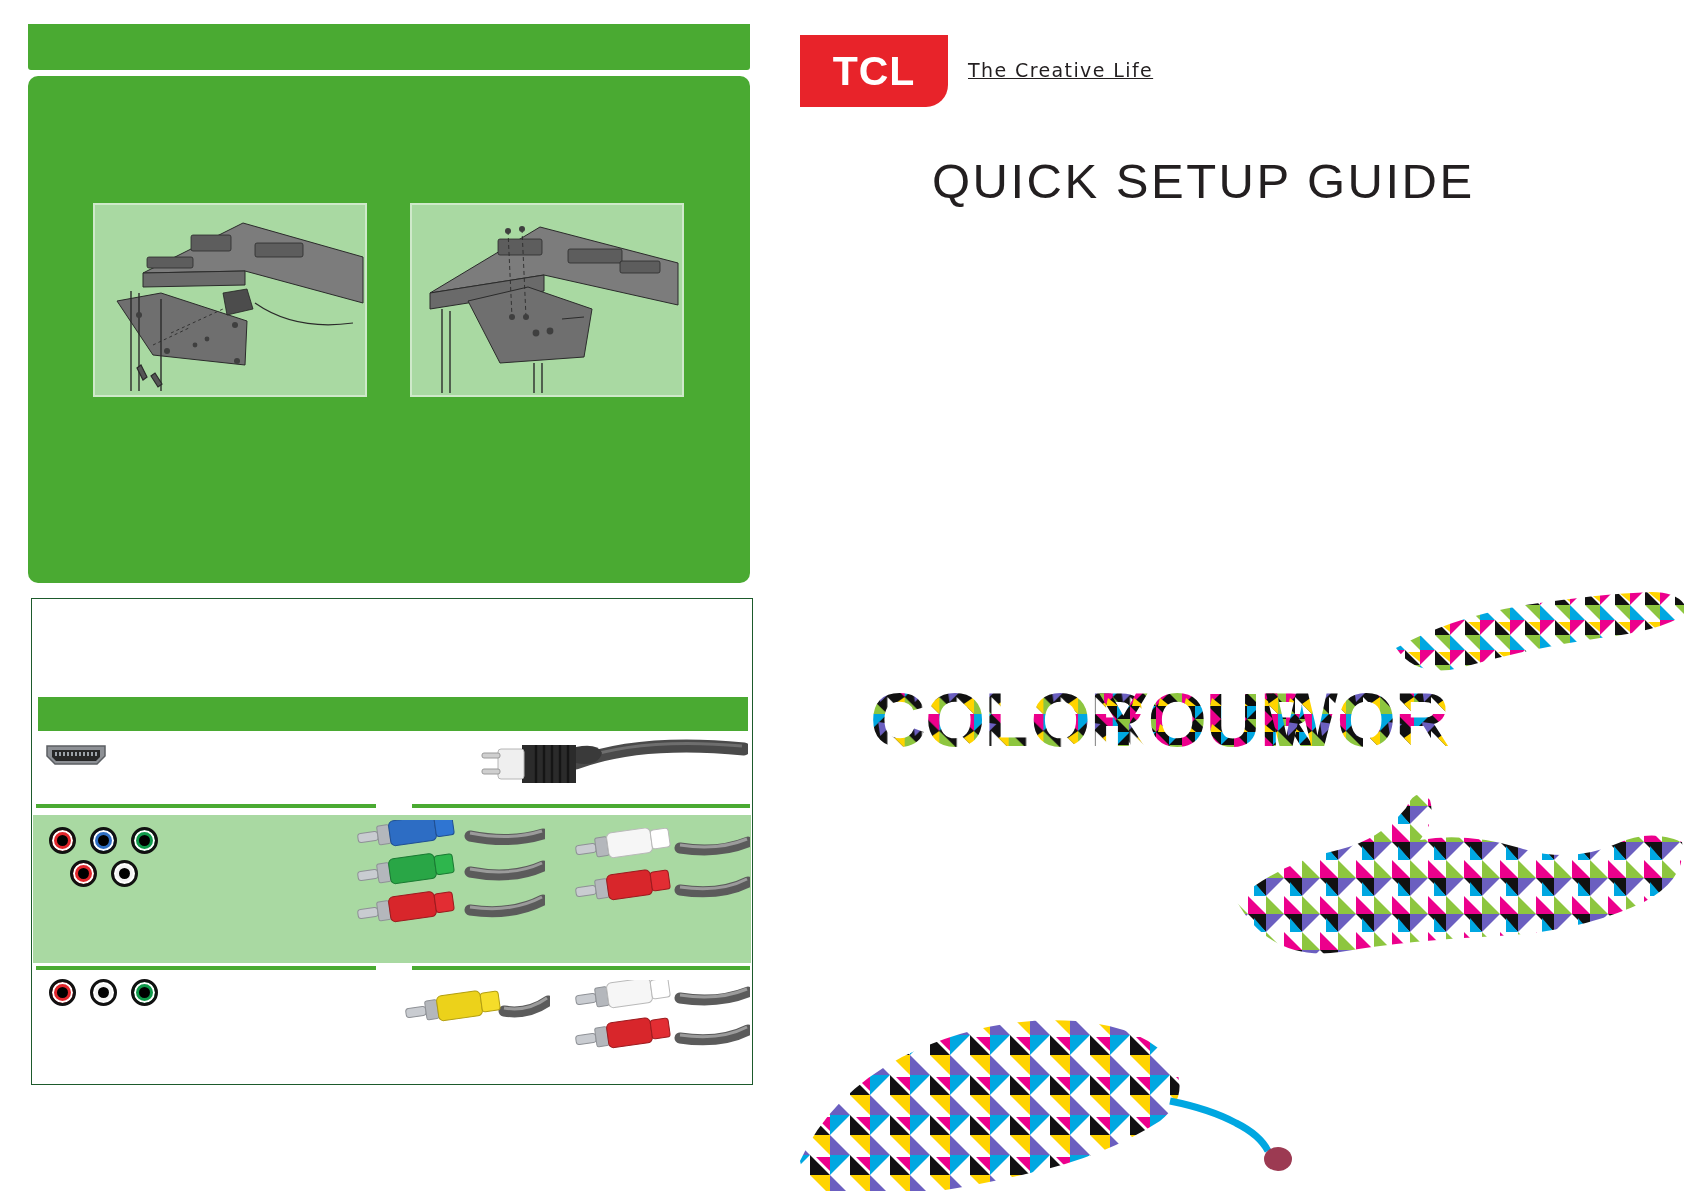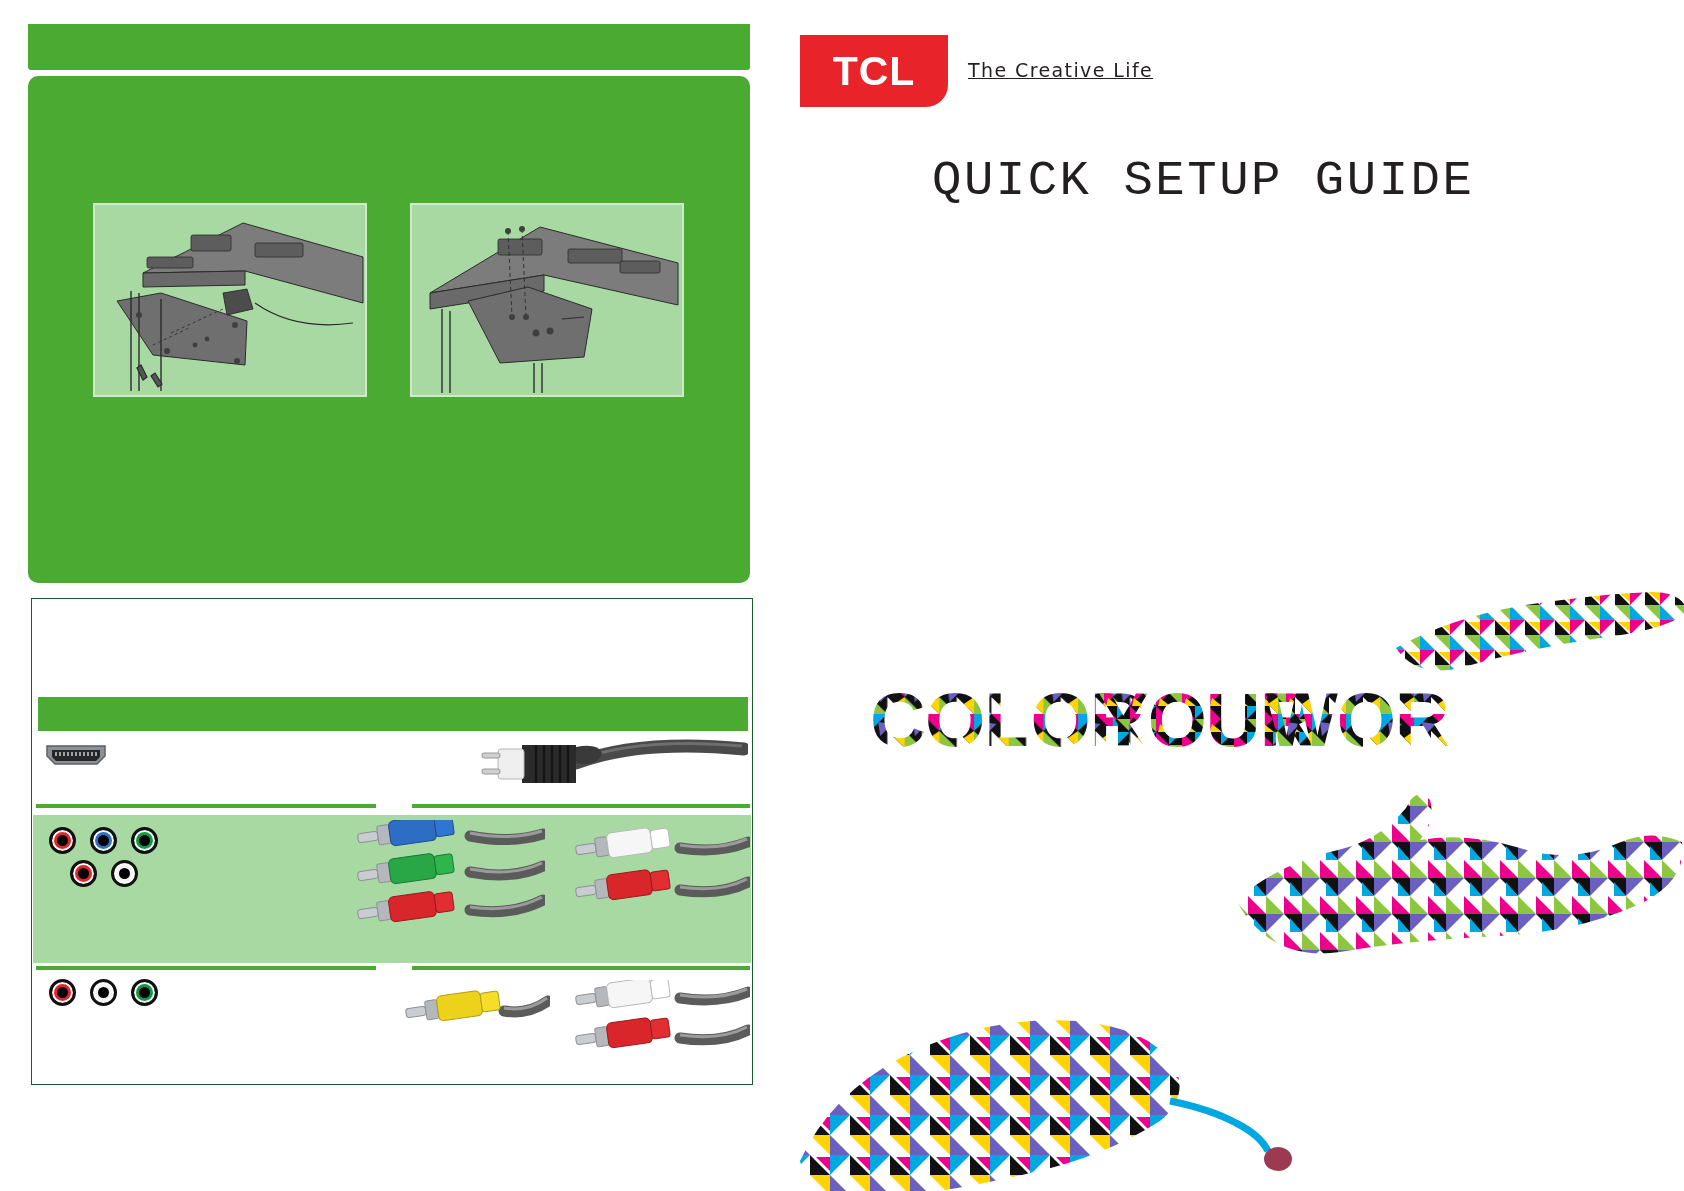--- a/index.html
+++ b/index.html
@@ -73,21 +73,21 @@
       background:#e8232a;border-radius:0 0 22px 0;
       display:flex;align-items:center;justify-content:center;}
   #tcl-logo span{color:#ffffff;font-weight:bold;font-size:41px;letter-spacing:1px;
       font-family:"Liberation Sans",sans-serif;}
 
   #tagline{position:absolute;left:178px;top:44px;font-size:19px;color:#231f20;
       letter-spacing:1.4px;font-family:"DejaVu Sans",sans-serif;text-decoration:underline;}
 
   #guide-title{position:absolute;left:142px;top:138px;font-size:49px;
       letter-spacing:2.5px;color:#231f20;font-weight:300;
-      font-family:Liberation Mono, monospace;}
+      font-family:Liberation Sans, sans-serif;}
 
   #color-world{position:absolute;left:80px;top:665px;width:580px;height:80px;}
 
   .swoosh{position:absolute;}
   #swoosh-top{left:600px;top:575px;width:300px;height:110px;}
   #swoosh-mid{left:440px;top:755px;width:460px;height:230px;}
   #swoosh-bot{left:0px;top:900px;width:520px;height:290px;}
 </style>
 </head>
 <body>

